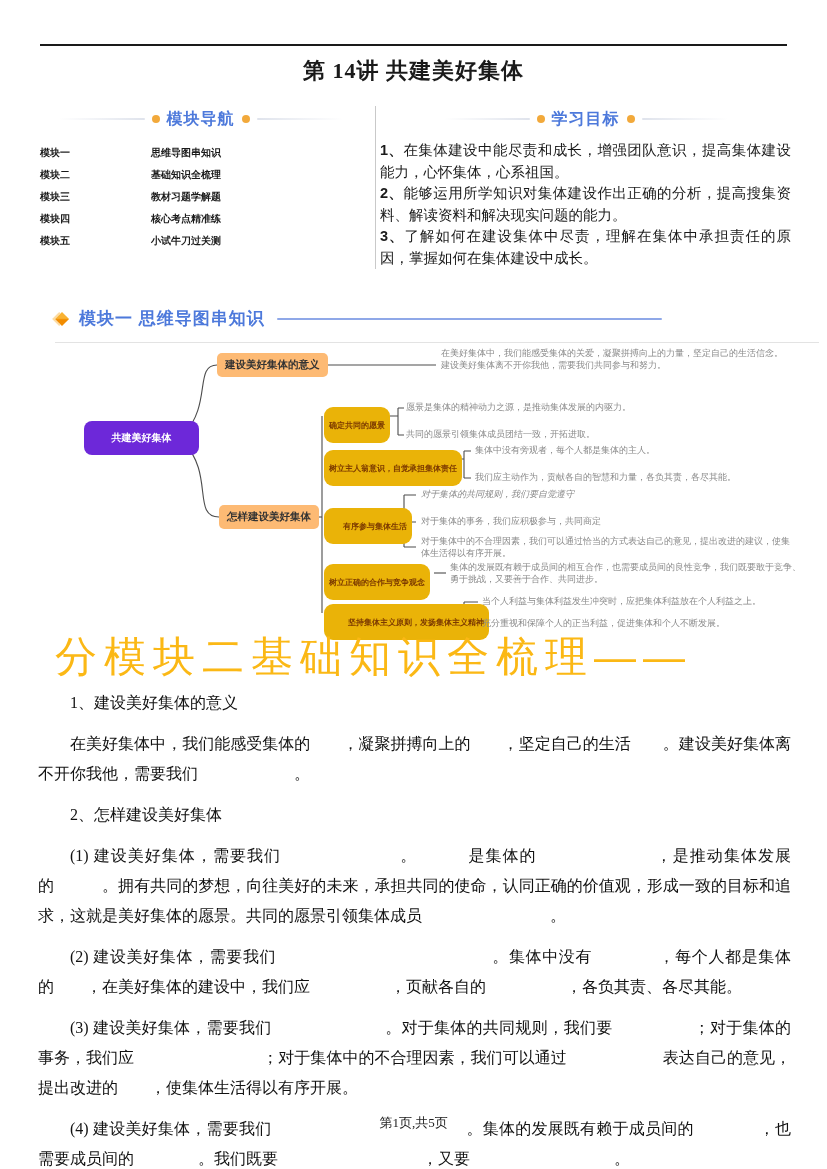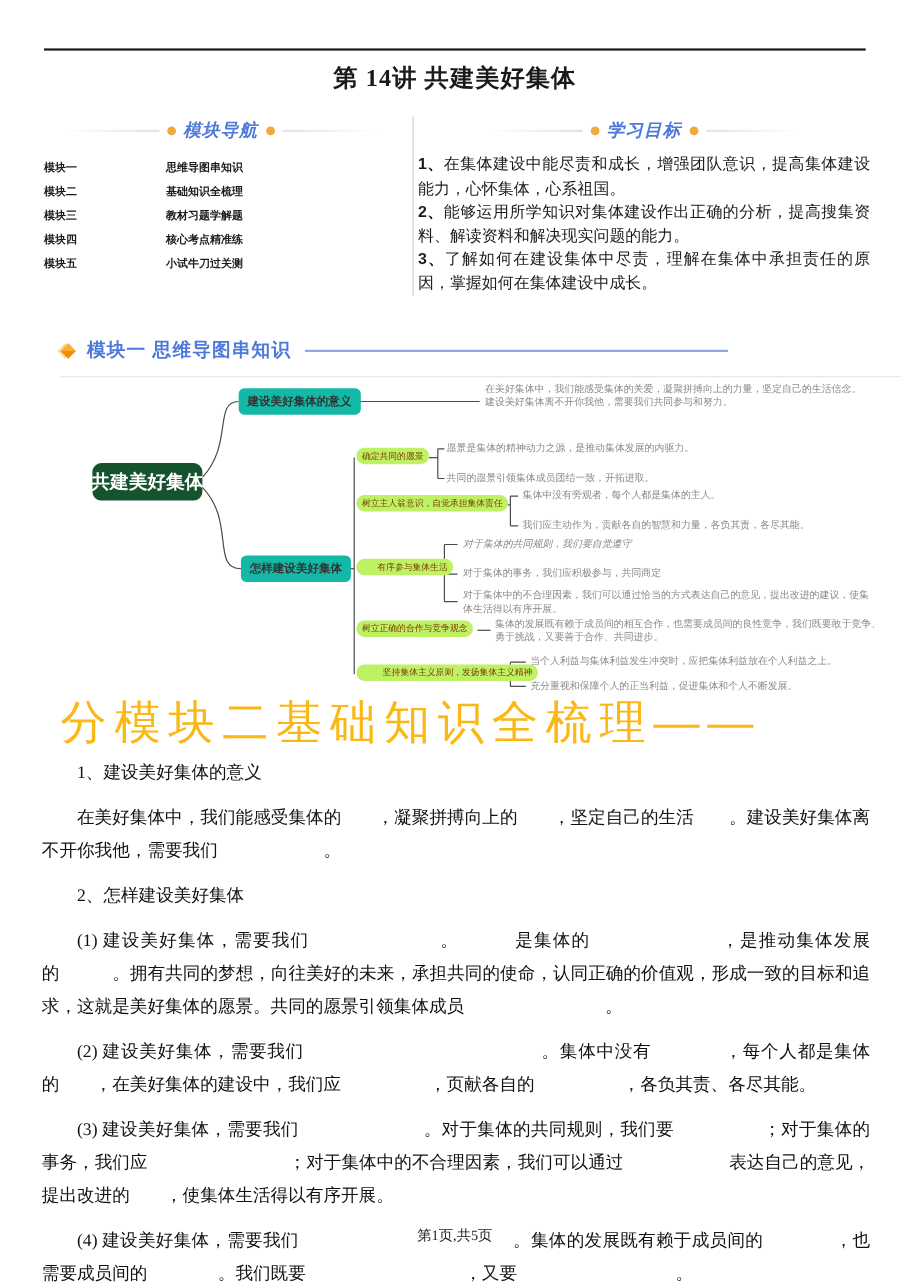--- a/index.html
+++ b/index.html
@@ -9,21 +9,21 @@
   .toprule{position:absolute;left:40px;right:40px;top:44px;border-top:2px solid #1a1a1a;}
   .doc-title{position:absolute;top:56px;left:0;right:0;text-align:center;
              font-family:"Liberation Serif","DejaVu Serif",serif;
              font-weight:bold;font-size:22px;letter-spacing:1px;}
 
   
   .cols{position:absolute;top:106px;left:40px;right:36px;display:flex;}
   .col-left{width:335px;box-sizing:border-box;padding-right:14px;}
   .col-right{flex:1;border-left:1px solid #c9c9c9;box-sizing:border-box;padding-left:4px;}
   .sec-head{display:flex;align-items:center;justify-content:center;gap:7px;height:26px;}
-  .sec-head .txt{color:#4D79DB;font-weight:bold;font-size:16px;letter-spacing:1px;font-style:italic;}
+  .sec-head .txt{color:#4D79DB;font-weight:bold;font-size:16px;letter-spacing:1px;}
   .dot{width:8px;height:8px;border-radius:50%;background:#F2A93B;}
   .hline{width:86px;height:2px;border-radius:2px;}
   .hline.l{background:linear-gradient(to right,rgba(220,223,230,0),#dfe3ec);}
   .hline.r{background:linear-gradient(to left,rgba(220,223,230,0),#dfe3ec);}
 
   .nav-list{margin-top:10px;}
   .nav-item{display:flex;font-weight:bold;font-size:10px;line-height:22px;gap:39px;}
   .nav-item .lb{width:72px;}
   .obj-list{margin-top:8px;}
   .obj-item{font-family:"Liberation Serif","DejaVu Serif",serif;font-size:14.5px;
@@ -37,26 +37,26 @@
        box-shadow:-2px 2px 0 0 rgba(249,178,51,.45);margin-right:12px;}
   .m1head .txt{color:#4D79DB;font-weight:bold;font-size:17px;letter-spacing:1px;}
   .m1head .rule{width:385px;height:2px;background:#8FA8E8;border-radius:2px;margin-left:12px;}
 
   
   .mindmap{position:absolute;top:342px;left:0;width:827px;height:298px;}
   .mm-topline{position:absolute;left:55px;right:8px;top:0;border-top:1px solid #e3e3e3;}
   .mindmap svg{position:absolute;left:0;top:0;}
   .mm-node{position:absolute;display:flex;align-items:center;justify-content:center;
            box-sizing:border-box;white-space:nowrap;}
-  .mm-root{background:#14532d;color:#fff;font-weight:bold;font-size:17px;
-           border-radius:8px;width:100px;height:34px;}
-  .mm-branch{background:#14b8a6;color:#333;font-weight:bold;font-size:10.5px;
+  .mm-root{background:#6d28d9;color:#fff;font-weight:bold;font-size:10px;
+           border-radius:8px;width:115px;height:34px;}
+  .mm-branch{background:#fdba74;color:#333;font-weight:bold;font-size:10.5px;
              border-radius:5px;height:24px;padding:0 8px;}
-  .mm-orange{background:#bef264;color:#7C3A00;font-weight:normal;font-size:8px;
-             border-radius:9px;height:15px;padding:0 5px;}
+  .mm-orange{background:#eab308;color:#7C3A00;font-weight:bold;font-size:8px;
+             border-radius:9px;height:36px;padding:0 5px;}
   .mm-leaf{position:absolute;font-size:9px;color:#8a8a8a;line-height:11.5px;white-space:nowrap;}
   .mm-leaf.wrap{white-space:normal;}
 
   
   .m2head{position:absolute;top:634px;left:55px;color:#FBB815;font-size:42px;
           letter-spacing:7px;font-weight:400;line-height:46px;white-space:nowrap;}
   .bodytext{position:absolute;top:688px;left:38px;right:36px;
             font-family:"Liberation Serif","DejaVu Serif",serif;font-size:16px;color:#111;}
   .bodytext p{margin:0 0 11px 0;line-height:30px;text-indent:2em;text-align:justify;}
 

